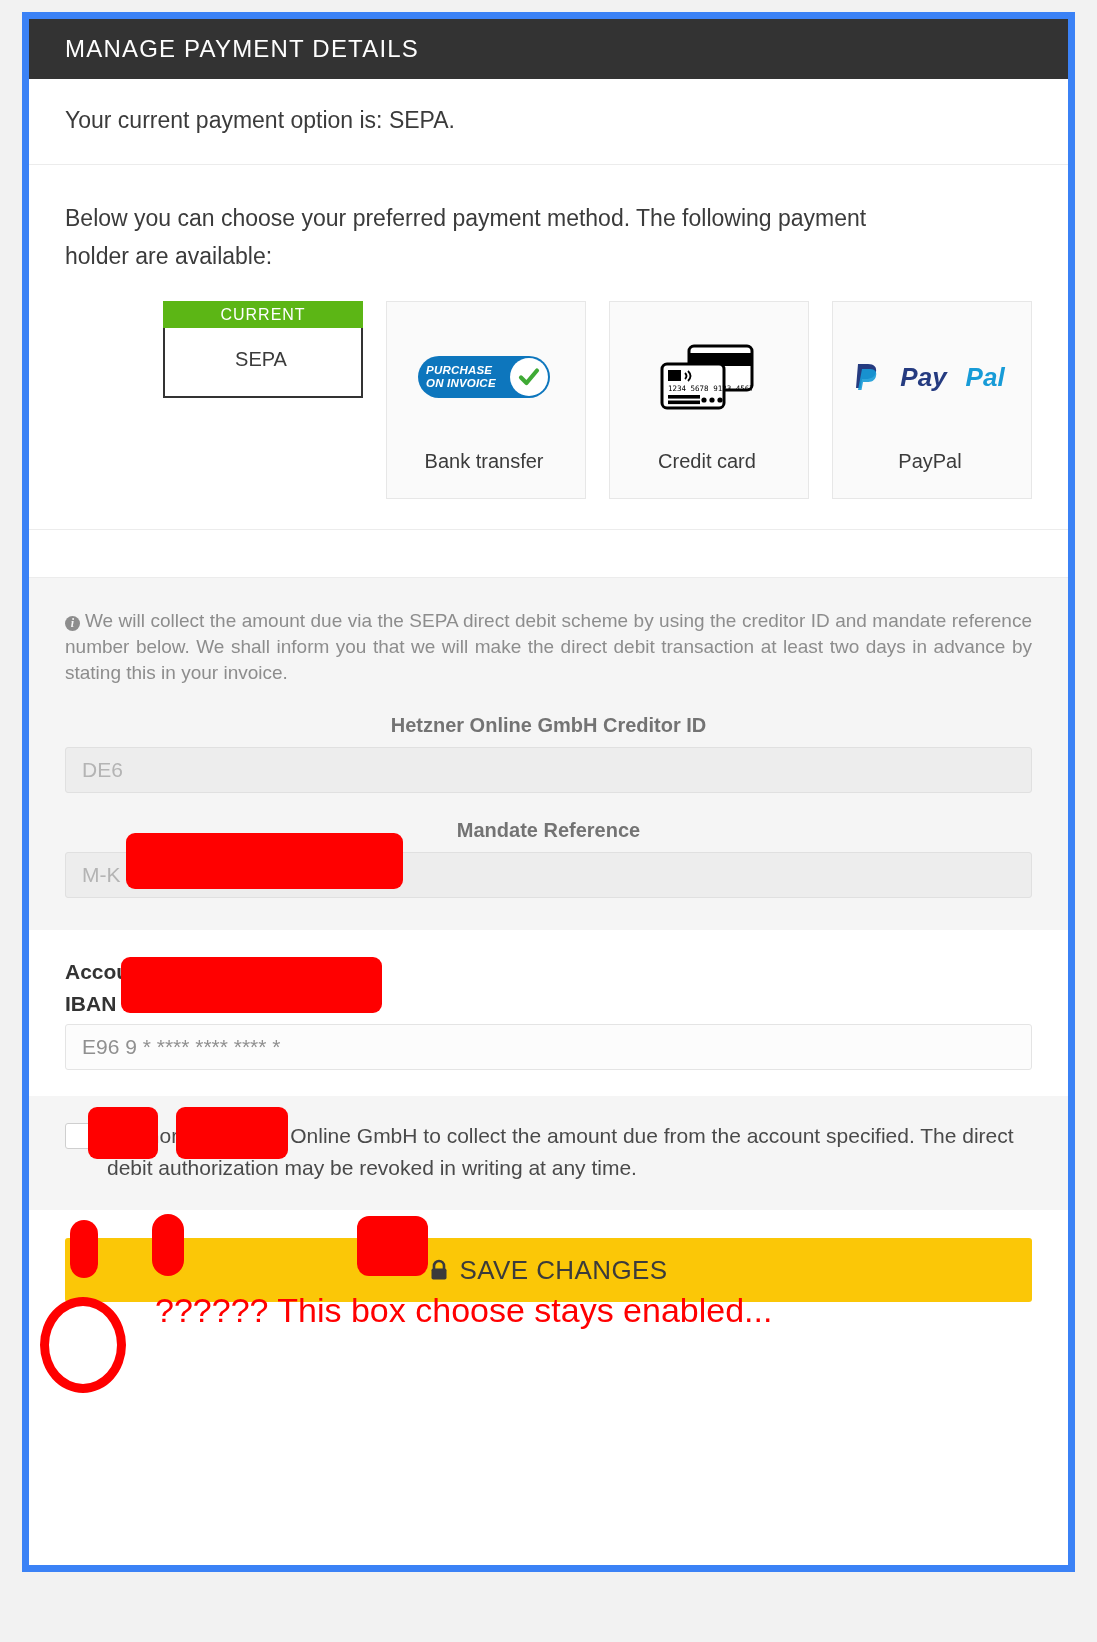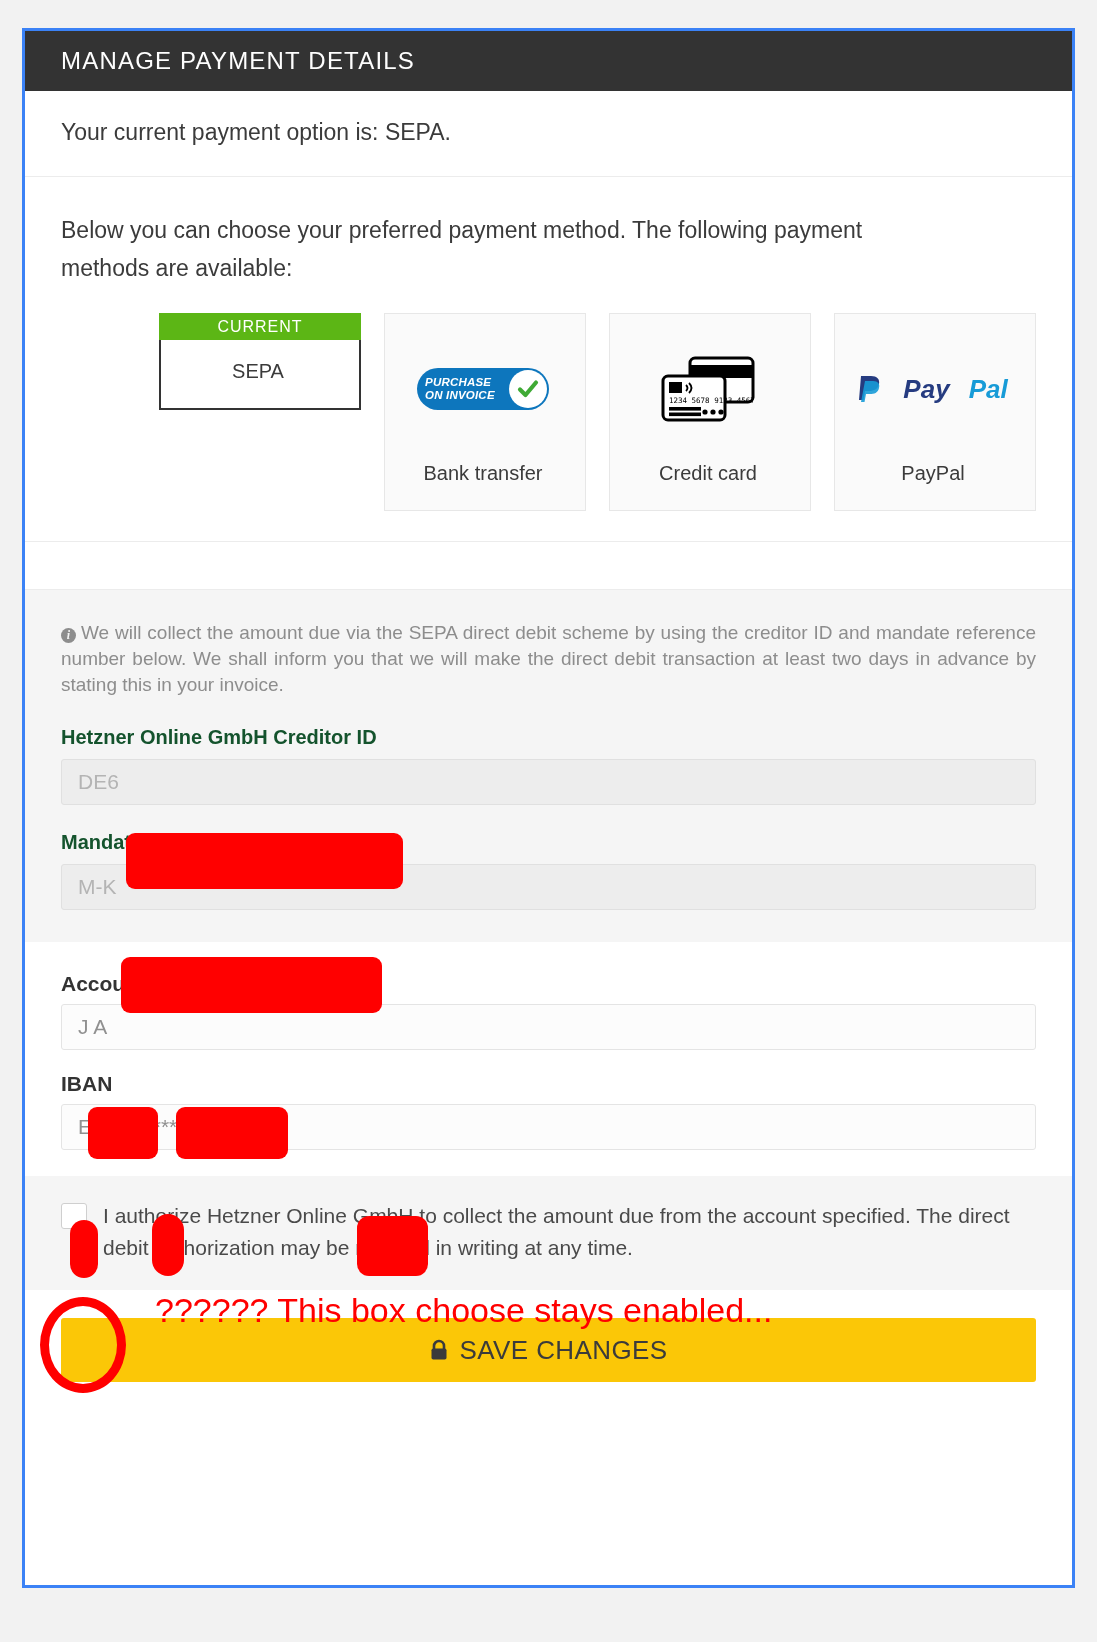--- a/index.html
+++ b/index.html
@@ -12,24 +12,24 @@
   body {
     width: 1097px;
     height: 1642px;
     position: relative;
     overflow: hidden;
   }
 
   .page {
     position: absolute;
     left: 22px;
-    top: 28px;
+    top: 12px;
     width: 1053px;
     background: #ffffff;
-    border: 3px solid #3b82f6;
+    border: 7px solid #3b82f6;
     min-height: 1560px;
   }
 
   
   .panel-header {
     background: #333333;
     color: #ffffff;
     height: 60px;
     display: flex;
     align-items: center;
@@ -208,23 +208,24 @@
     line-height: 15px;
     text-align: center;
     font-weight: bold;
     font-style: italic;
     font-family: "Liberation Serif", serif;
     vertical-align: 0px;
     margin-right: 5px;
   }
   .ro-label {
     font-size: 20px;
-    color: #14532d;
+    color: #737373;
     font-weight: bold;
     margin-bottom: 10px;
+    text-align: center;
   }
   .ro-input {
     height: 46px;
     background: #ededed;
     border: 1px solid #e0e0e0;
     border-radius: 3px;
     display: flex;
     align-items: center;
     padding: 0 16px;
     font-size: 21px;
@@ -339,21 +340,21 @@
 
   <div class="panel-header">
     <span class="title">MANAGE PAYMENT DETAILS</span>
   </div>
 
   <div class="current-row">
     <span class="txt">Your current payment option is: </span><span class="txt sepa-green">SEPA</span><span class="txt">.</span>
   </div>
 
   <div class="choose-section">
-    <p class="choose-intro">Below you can choose your preferred payment method. The following payment methods are available:</p>
+    <p class="choose-intro">Below you can choose your preferred payment method. The following payment holder are available:</p>
 
     <div class="methods">
 
       <div class="method current">
         <div class="current-badge">CURRENT</div>
         <div class="mlabel">SEPA</div>
       </div>
 
       <div class="method">
         <div class="logo-slot">
@@ -424,23 +425,20 @@
     </div>
 
     <div class="ro-label">Mandate Reference</div>
     <div class="ro-input last">
       <span>M-K</span>
     </div>
   </div>
 
   <div class="white-section">
     <div class="fld-label">Account holder</div>
-    <div class="fld-input">
-      <span>J                A</span>
-    </div>
 
     <div class="fld-label">IBAN</div>
     <div class="fld-input last">
       <span>E96 9    * **** **** **** *</span>
     </div>
   </div>
 
   <div class="check-section">
     <div class="check-row">
       <div class="checkbox"></div>

